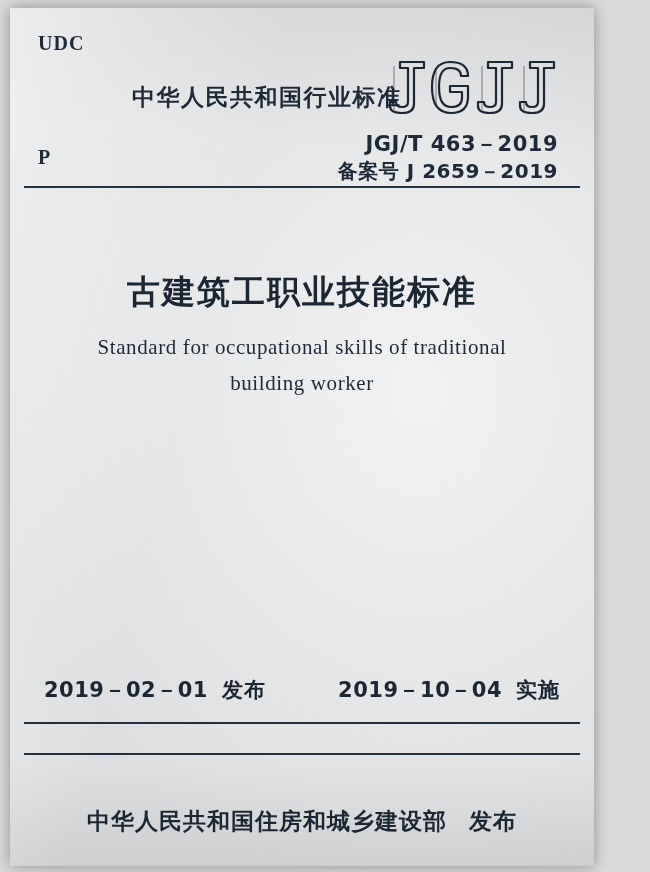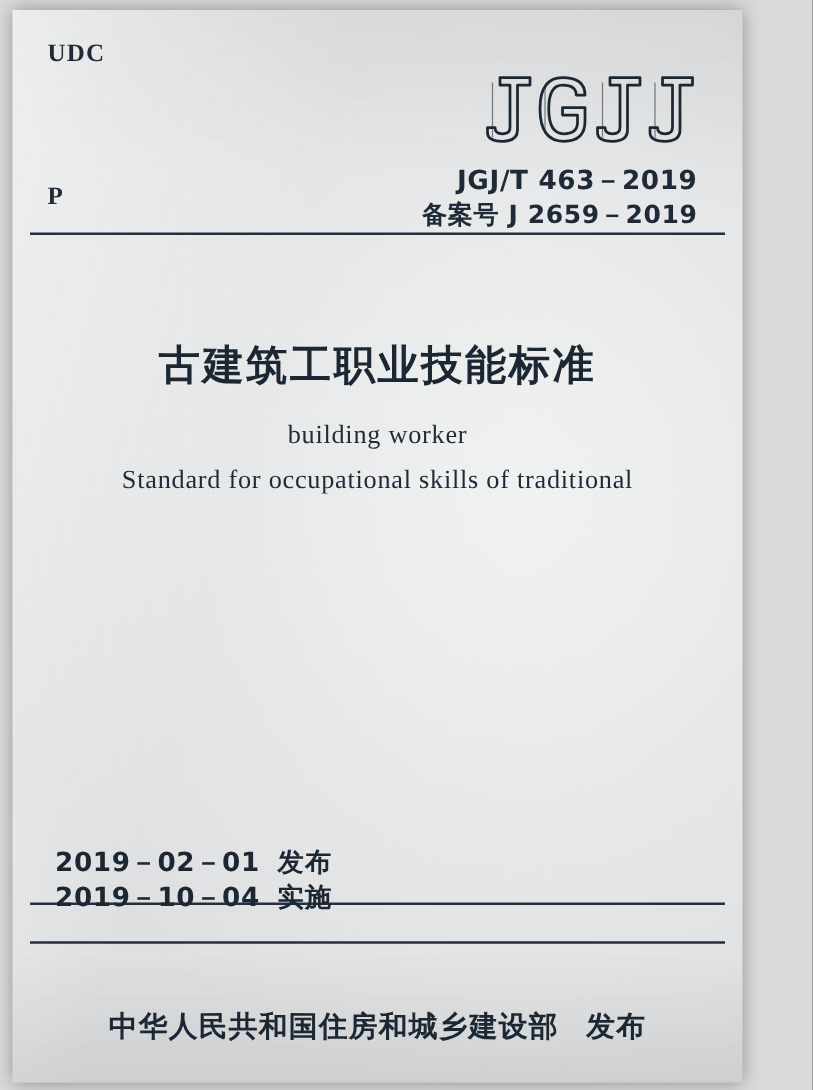--- a/index.html
+++ b/index.html
@@ -148,21 +148,20 @@
     left: 34px;
     right: 34px;
     top: 668px;
     display: flex;
     justify-content: space-between;
     align-items: baseline;
     font-family: "DejaVu Sans", sans-serif;
     font-weight: bold;
     font-size: 21px;
     color: #1b2733;
-    flex-direction: column;
   }
   .date-cell { white-space: nowrap; letter-spacing: 0.5px; }
   .date-cell .word { margin-left: 14px; letter-spacing: 1px; }
 
   
   .publisher {
     position: absolute;
     left: 0;
     right: 0;
     top: 782px;
@@ -185,20 +184,21 @@
 
     <div class="grain"></div>
 
     <div class="rule top"></div>
     <div class="rule mid"></div>
     <div class="rule bottom"></div>
 
     <div class="udc">UDC</div>
     <div class="pmark">P</div>
 
+    <div class="natstd">中华人民共和国行业标准</div>
 
     <div class="jgj">
       <svg width="180" height="60" viewBox="0 0 180 60" xmlns="http://www.w3.org/2000/svg">
         <g fill="none" stroke="#1b2733" stroke-width="2.2" stroke-linejoin="round">
 
           <path d="M10 46 L10 50 Q10 57 22 57 Q34 57 34 48 L34 12 L44 12 L44 6 L20 6 L20 12 L28 12 L28 46 Q28 51 22 51 Q16 51 16 46 Z"></path>
 
           <path d="M88 20 Q88 6 70 6 Q52 6 52 31 Q52 57 71 57 Q88 57 88 41 L88 30 L70 30 L70 36 L82 36 L82 42 Q82 51 71 51 Q59 51 59 31 Q59 12 70 12 Q81 12 81 20 Z"></path>
 
           <path d="M98 46 L98 50 Q98 57 110 57 Q122 57 122 48 L122 12 L132 12 L132 6 L108 6 L108 12 L116 12 L116 46 Q116 51 110 51 Q104 51 104 46 Z"></path>
@@ -214,22 +214,22 @@
       </svg>
     </div>
 
     <div class="stdno">
       <span>JGJ/T 463－2019</span>
       <span class="line2">备案号 J 2659－2019</span>
     </div>
 
     <div class="title-cn">古建筑工职业技能标准</div>
     <div class="title-en">
+      <div>Standard for occupational skills of traditional</div>
       <div>building worker</div>
-      <div>Standard for occupational skills of traditional</div>
     </div>
 
     <div class="date-row">
       <div class="date-cell">
         <span>2019－02－01</span><span class="word">发布</span>
       </div>
       <div class="date-cell">
         <span>2019－10－04</span><span class="word">实施</span>
       </div>
     </div>

